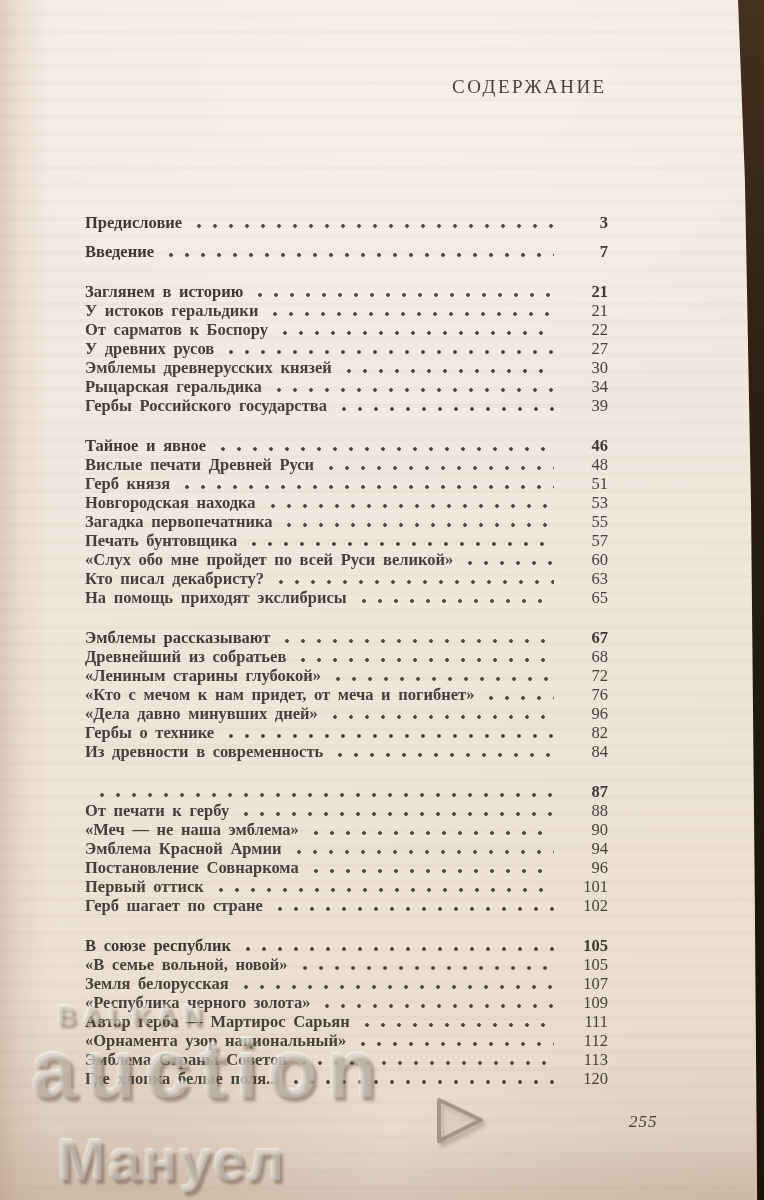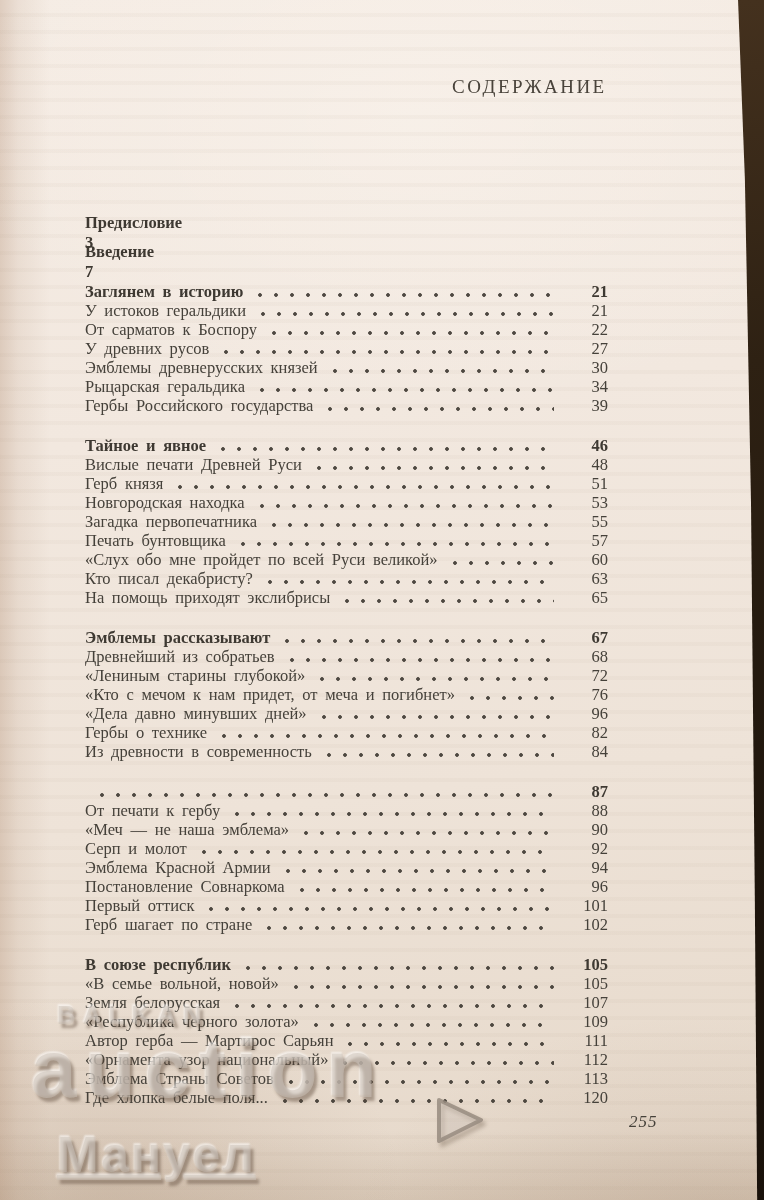--- a/index.html
+++ b/index.html
@@ -34,43 +34,43 @@
     font-size:19px;font-weight:normal;letter-spacing:2.5px;color:#49433b;
     white-space:nowrap;
   }
   .toc{
     position:absolute;left:85px;top:213px;width:523px;
     color:#45413a;font-size:16.5px;word-spacing:3.5px;
   }
   .section{margin:0;}
   .section.gap{margin-top:21px;}
   .row{display:flex;align-items:baseline;height:19px;white-space:nowrap;}
-  .row.wide{margin-bottom:10px;flex-direction:column;}
+  .row.wide{margin-bottom:10px;}
   .row.bold .t, .row.bold .p{font-weight:bold;color:#3e3932;}
-  .row .t{flex:0 0 auto;}
+  .row .t{flex:0 0 auto;font-weight:bold;}
   .row .dots{
     flex:1 1 auto;align-self:stretch;margin:0 8px 0 12px;min-width:0;
     background-image:radial-gradient(circle at 3px 3px, rgba(64,59,52,0.92) 1.5px, rgba(64,59,52,0) 2.2px);
     background-size:16px 6px;background-repeat:repeat-x;
     background-position:left 2px bottom 3px;
   }
   .row .p{flex:0 0 46px;text-align:right;}
   .folio{
     position:absolute;left:629px;top:1112px;
     font-size:17px;color:#45413a;letter-spacing:1px;font-style:italic;
   }
   
   .watermark{position:absolute;inset:0;pointer-events:none;font-family:"Liberation Sans","DejaVu Sans",sans-serif;margin-left:41px;}
   .wm{
     position:absolute;font-weight:bold;color:rgba(203,193,184,0.52);
     text-shadow:3px 4px 3px rgba(90,72,55,0.45), -1px -2px 2px rgba(255,255,255,0.55);
   }
   .wm-balkan{left:16px;top:1000px;font-size:26px;letter-spacing:7px;}
   .wm-auction{left:-10px;top:1022px;font-size:82px;letter-spacing:9px;}
-  .wm-name{left:16px;top:1126px;font-size:50px;letter-spacing:2px;text-decoration:underline;}
+  .wm-name{left:16px;top:1126px;font-size:58px;letter-spacing:2px;}
   .wm-arrow{
     position:absolute;left:392px;top:1092px;
     filter:drop-shadow(3px 4px 2px rgba(90,72,55,0.40));
   }
 </style>
 </head>
 <body>
 
 <div class="stage">
   <div class="page">
@@ -220,25 +220,20 @@
           </div>
           <div class="row">
             <span class="t">От печати к гербу</span>
             <span class="dots"></span>
             <span class="p">88</span>
           </div>
           <div class="row">
             <span class="t">«Меч — не наша эмблема»</span>
             <span class="dots"></span>
             <span class="p">90</span>
-          </div>
-          <div class="row">
-            <span class="t">Серп и молот</span>
-            <span class="dots"></span>
-            <span class="p">92</span>
           </div>
           <div class="row">
             <span class="t">Эмблема Красной Армии</span>
             <span class="dots"></span>
             <span class="p">94</span>
           </div>
           <div class="row">
             <span class="t">Постановление Совнаркома</span>
             <span class="dots"></span>
             <span class="p">96</span>

